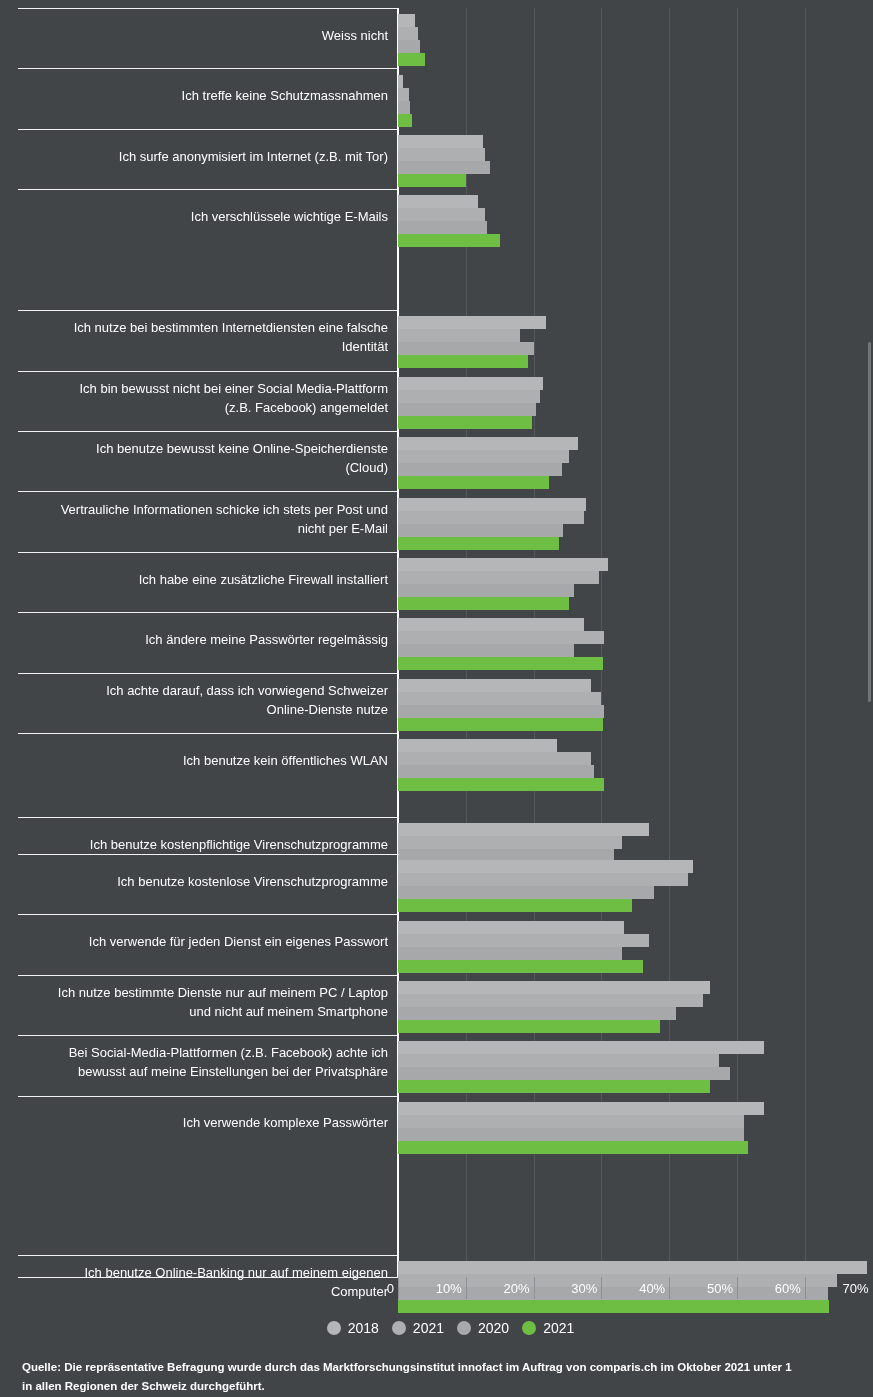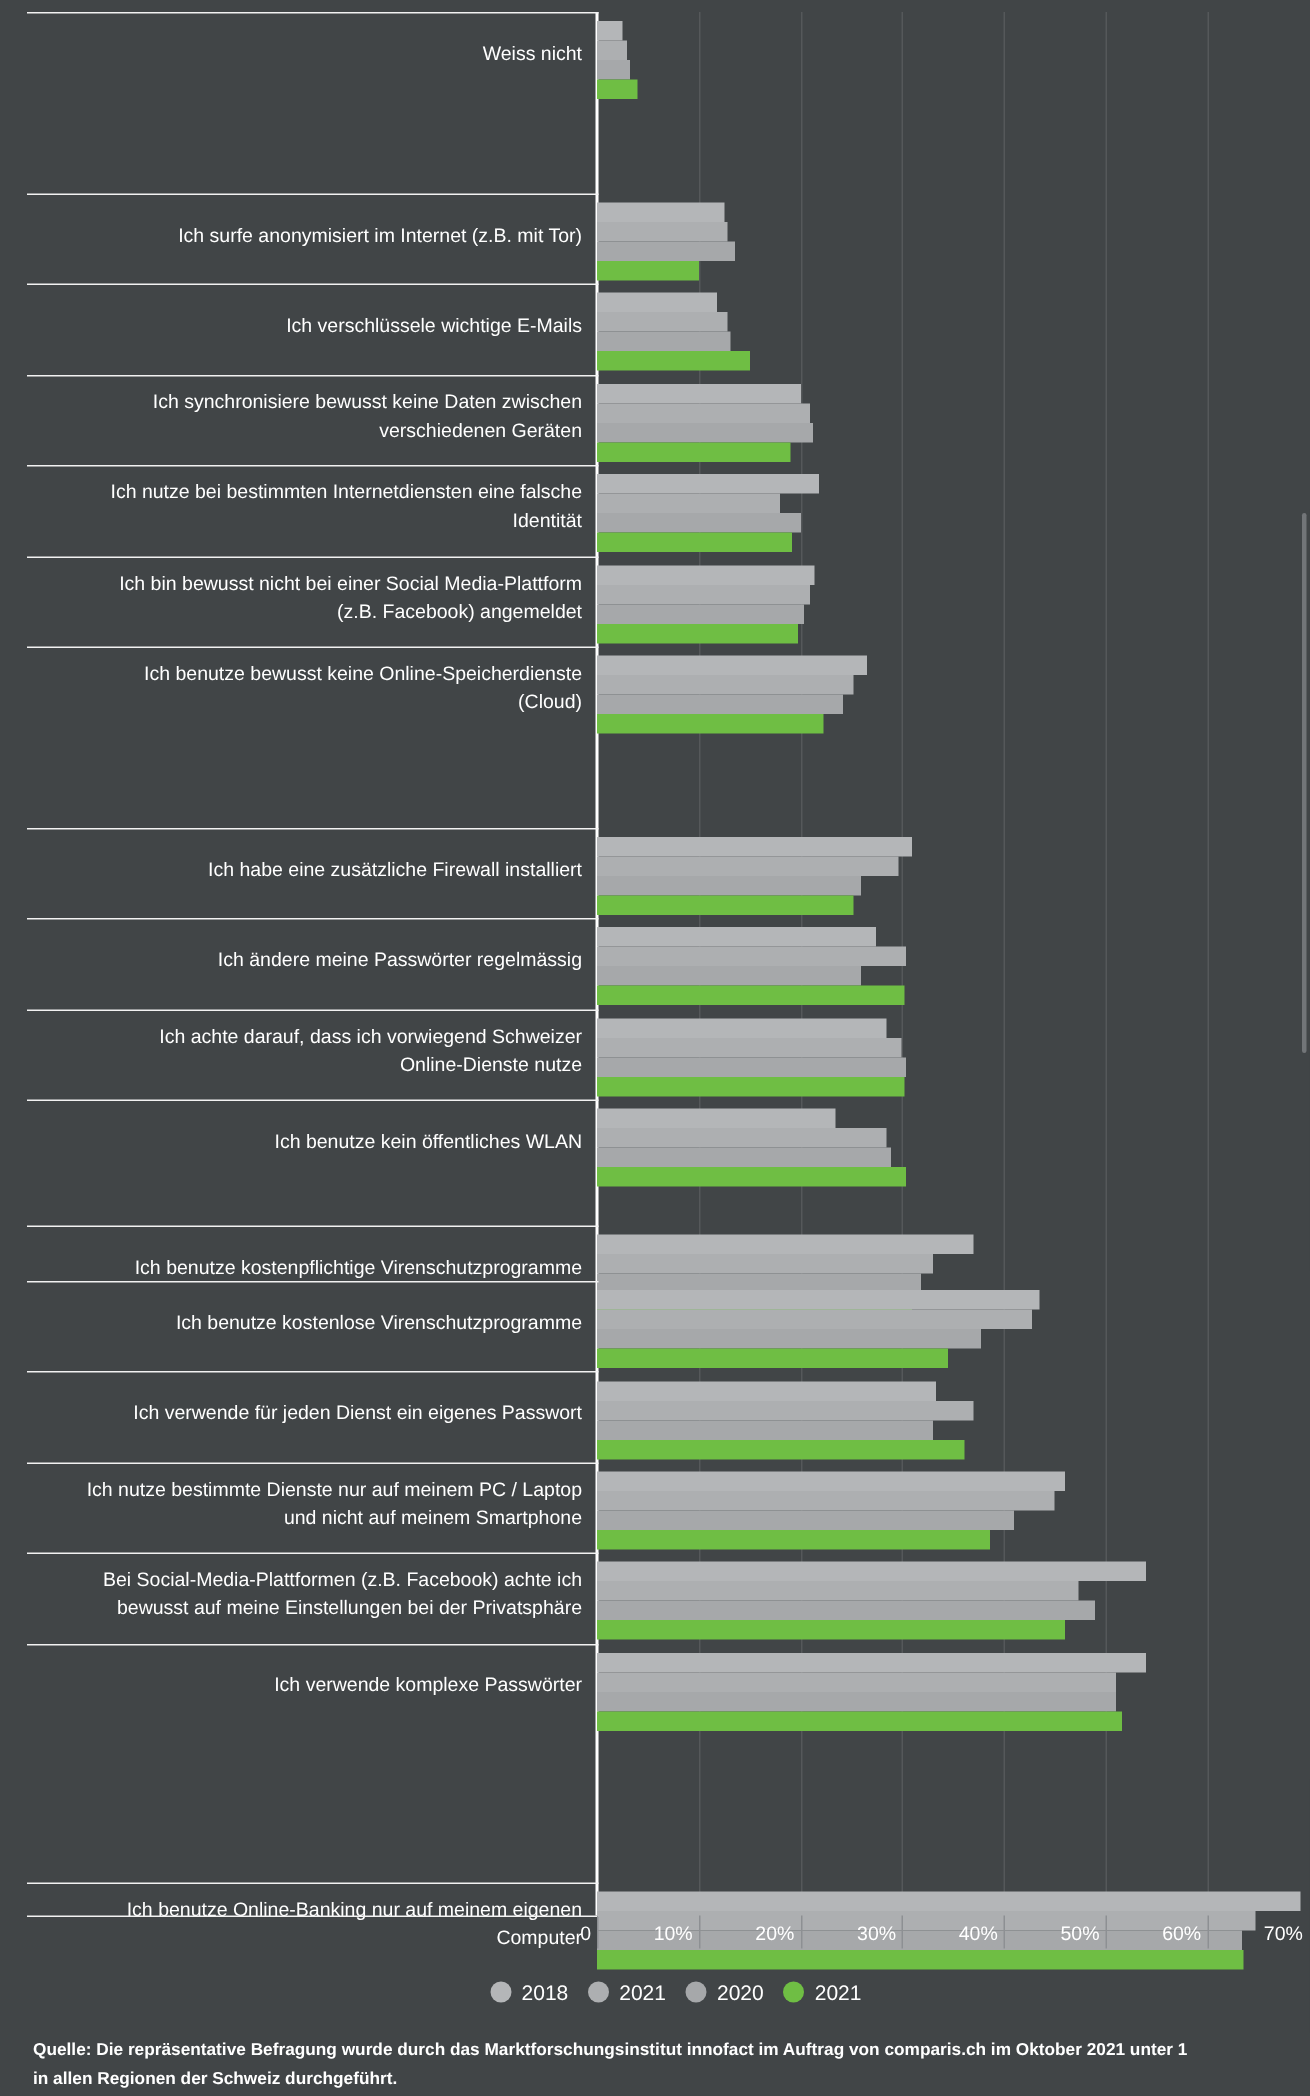--- a/index.html
+++ b/index.html
@@ -92,51 +92,50 @@
       <div class="cat-row" style="top: 8px; height: 60.4286px;">
         <div class="sep"></div>
         <div class="cat-label" style="top: 17.7143px;">Weiss nicht</div>
         <div class="bars" style="top: 0px;">
           <div class="bar" style="top: 6.21429px; width: 16.95px; background: rgb(180, 182, 184);"></div>
           <div class="bar" style="top: 19.2143px; width: 20.34px; background: rgb(173, 175, 177);"></div>
           <div class="bar" style="top: 32.2143px; width: 22.374px; background: rgb(166, 168, 170);"></div>
           <div class="bar" style="top: 45.2143px; width: 27.12px; background: rgb(111, 190, 68);"></div>
         </div>
       </div>
+      <div class="cat-row" style="top: 68.4286px; height: 60.4286px;">
+        <div class="sep"></div>
+        <div class="cat-label" style="top: 17.7143px;">Ich treffe keine Schutzmassnahmen</div>
+        <div class="bars" style="top: 0px;">
+          <div class="bar" style="top: 6.21429px; width: 5.424px; background: rgb(180, 182, 184);"></div>
+          <div class="bar" style="top: 19.2143px; width: 10.848px; background: rgb(173, 175, 177);"></div>
+          <div class="bar" style="top: 32.2143px; width: 12.204px; background: rgb(166, 168, 170);"></div>
+          <div class="bar" style="top: 45.2143px; width: 13.56px; background: rgb(111, 190, 68);"></div>
+        </div>
+      </div>
       <div class="cat-row" style="top: 128.857px; height: 60.4286px;">
         <div class="sep"></div>
         <div class="cat-label" style="top: 17.7143px;">Ich surfe anonymisiert im Internet (z.B. mit Tor)</div>
         <div class="bars" style="top: 0px;">
           <div class="bar" style="top: 6.21429px; width: 84.75px; background: rgb(180, 182, 184);"></div>
           <div class="bar" style="top: 19.2143px; width: 86.784px; background: rgb(173, 175, 177);"></div>
           <div class="bar" style="top: 32.2143px; width: 91.53px; background: rgb(166, 168, 170);"></div>
           <div class="bar" style="top: 45.2143px; width: 67.8px; background: rgb(111, 190, 68);"></div>
         </div>
       </div>
       <div class="cat-row" style="top: 189.286px; height: 60.4286px;">
         <div class="sep"></div>
         <div class="cat-label" style="top: 17.7143px;">Ich verschlüssele wichtige E-Mails</div>
         <div class="bars" style="top: 0px;">
           <div class="bar" style="top: 6.21429px; width: 80.004px; background: rgb(180, 182, 184);"></div>
           <div class="bar" style="top: 19.2143px; width: 86.784px; background: rgb(173, 175, 177);"></div>
           <div class="bar" style="top: 32.2143px; width: 89.496px; background: rgb(166, 168, 170);"></div>
           <div class="bar" style="top: 45.2143px; width: 101.7px; background: rgb(111, 190, 68);"></div>
         </div>
       </div>
-      <div class="cat-row" style="top: 249.714px; height: 60.4286px;">
-        <div class="sep"></div>
-        <div class="cat-label" style="top: 8.21429px;">Ich synchronisiere bewusst keine Daten zwischen
-verschiedenen Geräten</div>
-        <div class="bars" style="top: 0px;">
-          <div class="bar" style="top: 6.21429px; width: 135.6px; background: rgb(180, 182, 184);"></div>
-          <div class="bar" style="top: 19.2143px; width: 142.38px; background: rgb(173, 175, 177);"></div>
-          <div class="bar" style="top: 32.2143px; width: 143.736px; background: rgb(166, 168, 170);"></div>
-          <div class="bar" style="top: 45.2143px; width: 128.82px; background: rgb(111, 190, 68);"></div>
-        </div>
-      </div>
       <div class="cat-row" style="top: 310.143px; height: 60.4286px;">
         <div class="sep"></div>
         <div class="cat-label" style="top: 8.21429px;">Ich nutze bei bestimmten Internetdiensten eine falsche
 Identität</div>
         <div class="bars" style="top: 0px;">
           <div class="bar" style="top: 6.21429px; width: 147.804px; background: rgb(180, 182, 184);"></div>
           <div class="bar" style="top: 19.2143px; width: 122.04px; background: rgb(173, 175, 177);"></div>
           <div class="bar" style="top: 32.2143px; width: 135.6px; background: rgb(166, 168, 170);"></div>
           <div class="bar" style="top: 45.2143px; width: 130.176px; background: rgb(111, 190, 68);"></div>
         </div>
@@ -154,20 +153,31 @@
       </div>
       <div class="cat-row" style="top: 431px; height: 60.4286px;">
         <div class="sep"></div>
         <div class="cat-label" style="top: 8.21429px;">Ich benutze bewusst keine Online-Speicherdienste
 (Cloud)</div>
         <div class="bars" style="top: 0px;">
           <div class="bar" style="top: 6.21429px; width: 179.67px; background: rgb(180, 182, 184);"></div>
           <div class="bar" style="top: 19.2143px; width: 170.856px; background: rgb(173, 175, 177);"></div>
           <div class="bar" style="top: 32.2143px; width: 164.076px; background: rgb(166, 168, 170);"></div>
           <div class="bar" style="top: 45.2143px; width: 150.516px; background: rgb(111, 190, 68);"></div>
+        </div>
+      </div>
+      <div class="cat-row" style="top: 491.429px; height: 60.4286px;">
+        <div class="sep"></div>
+        <div class="cat-label" style="top: 8.21429px;">Vertrauliche Informationen schicke ich stets per Post und
+nicht per E-Mail</div>
+        <div class="bars" style="top: 0px;">
+          <div class="bar" style="top: 6.21429px; width: 188.484px; background: rgb(180, 182, 184);"></div>
+          <div class="bar" style="top: 19.2143px; width: 185.772px; background: rgb(173, 175, 177);"></div>
+          <div class="bar" style="top: 32.2143px; width: 164.754px; background: rgb(166, 168, 170);"></div>
+          <div class="bar" style="top: 45.2143px; width: 161.364px; background: rgb(111, 190, 68);"></div>
         </div>
       </div>
       <div class="cat-row" style="top: 551.857px; height: 60.4286px;">
         <div class="sep"></div>
         <div class="cat-label" style="top: 17.7143px;">Ich habe eine zusätzliche Firewall installiert</div>
         <div class="bars" style="top: 0px;">
           <div class="bar" style="top: 6.21429px; width: 210.18px; background: rgb(180, 182, 184);"></div>
           <div class="bar" style="top: 19.2143px; width: 200.688px; background: rgb(173, 175, 177);"></div>
           <div class="bar" style="top: 32.2143px; width: 176.28px; background: rgb(166, 168, 170);"></div>
           <div class="bar" style="top: 45.2143px; width: 170.856px; background: rgb(111, 190, 68);"></div>

